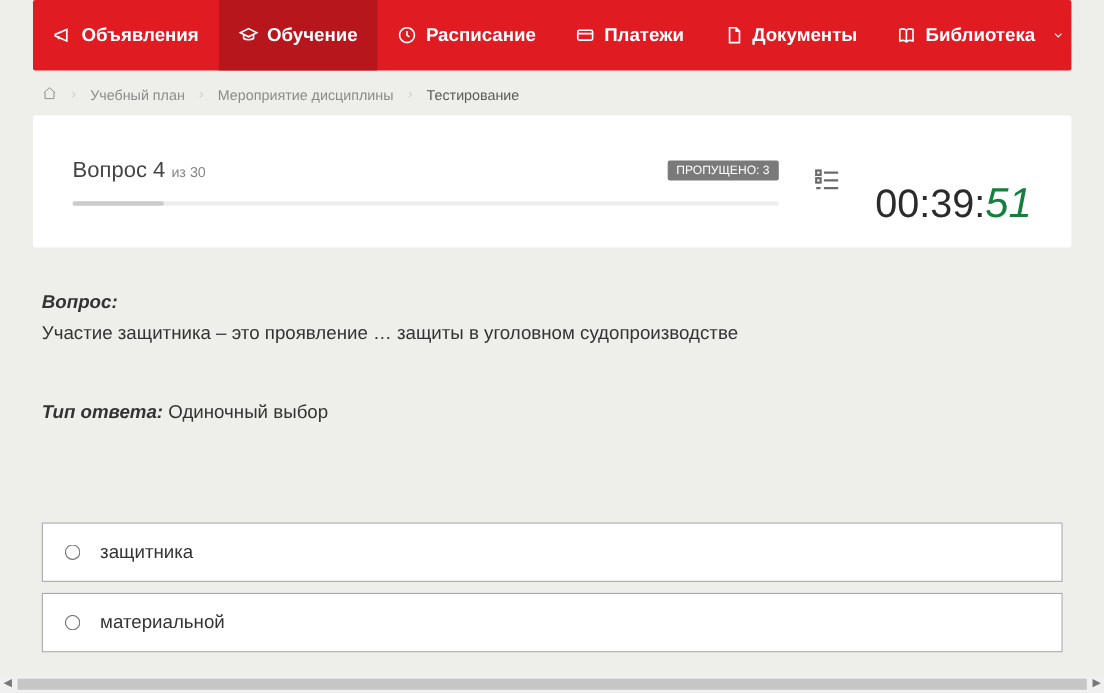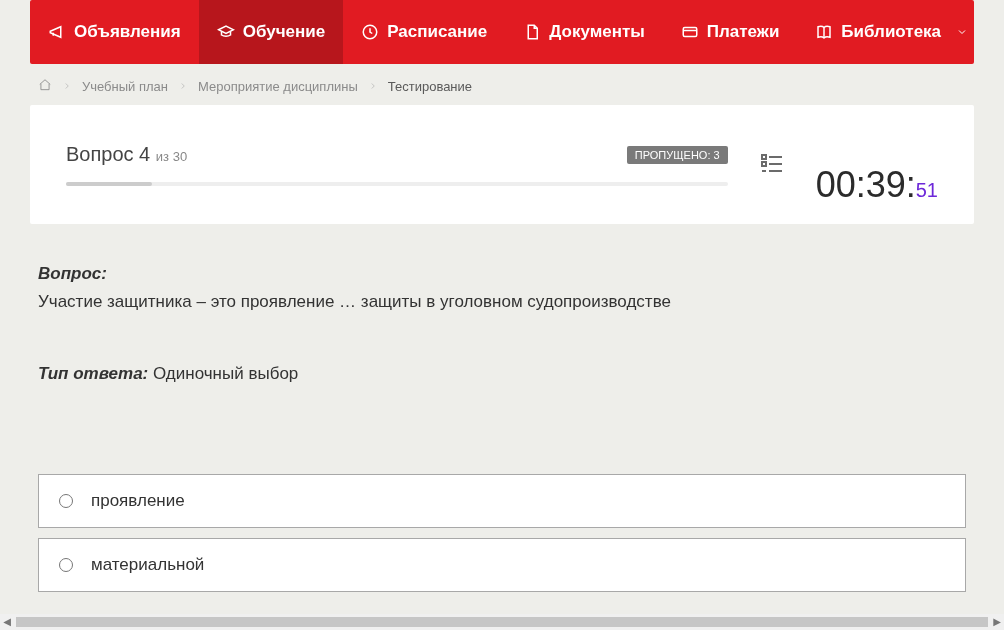--- a/index.html
+++ b/index.html
@@ -95,21 +95,21 @@
   .progress .bar { position: absolute; left: 0; top: 0; bottom: 0; width: 13%; background: #ccc; border-radius: 2px; }
 
   .list-icon svg { width: 28px; height: 24px; stroke: #6b6b6b; fill: none; stroke-width: 2; }
 
   .timer {
     font-variant-numeric: tabular-nums;
     font-size: 36px;
     color: #2b2b2b;
     display: flex; align-items: baseline; margin-top: 41px;
   }
-  .timer .sec { color: #6d28d9; font-size: 20px; }
+  .timer .sec { color: #15803d; font-size: 38px; font-style: italic; }
 
   
   .qbody { padding: 40px 8px 30px; }
   .qlabel { font-weight: 700; font-style: italic; font-size: 17px; }
   .qtext { font-size: 17px; margin-top: 6px; line-height: 1.4; }
   .anstype { font-size: 17px; margin-top: 50px; }
   .anstype .lbl { font-weight: 700; font-style: italic; }
 
   
   .options { margin: 60px 8px 20px; }
@@ -153,34 +153,34 @@
         <svg viewBox="0 0 24 24">
             <circle cx="12" cy="12" r="9"></circle>
             <path d="M12 7v5l3 2"></path>
           </svg>
       </span>
       <span>Расписание</span>
     </div>
     <div class="nav-item">
       <span class="ic">
         <svg viewBox="0 0 24 24">
+            <rect x="3" y="6" width="18" height="12" rx="2"></rect>
+            <path d="M3 10h18"></path>
+          </svg>
+      </span>
+      <span>Платежи</span>
+    </div>
+    <div class="nav-item">
+      <span class="ic">
+        <svg viewBox="0 0 24 24">
             <path d="M7 3h8l4 4v14H7z"></path>
             <path d="M15 3v4h4"></path>
           </svg>
       </span>
       <span>Документы</span>
-    </div>
-    <div class="nav-item">
-      <span class="ic">
-        <svg viewBox="0 0 24 24">
-            <rect x="3" y="6" width="18" height="12" rx="2"></rect>
-            <path d="M3 10h18"></path>
-          </svg>
-      </span>
-      <span>Платежи</span>
     </div>
     <div class="nav-item">
       <span class="ic">
         <svg viewBox="0 0 24 24">
             <path d="M4 5c3-1 6-1 8 1 2-2 5-2 8-1v14c-3-1-6-1-8 1-2-2-5-2-8-1V5z"></path>
             <path d="M12 6v14"></path>
           </svg>
       </span>
       <span>Библиотека</span>
       <span class="ic caret">
@@ -254,21 +254,21 @@
     <div class="qtext">Участие защитника – это проявление … защиты в уголовном судопроизводстве</div>
     <div class="anstype">
       <span class="lbl">Тип ответа:</span>
       <span>Одиночный выбор</span>
     </div>
   </div>
 
   <div class="options">
     <label class="option">
       <input type="radio" name="ans" style="">
-      <span>проявление</span>
+      <span>защитника</span>
     </label>
     <label class="option">
       <input type="radio" name="ans" style="">
       <span>материальной</span>
     </label>
 
   </div>
 
 </div>
 

